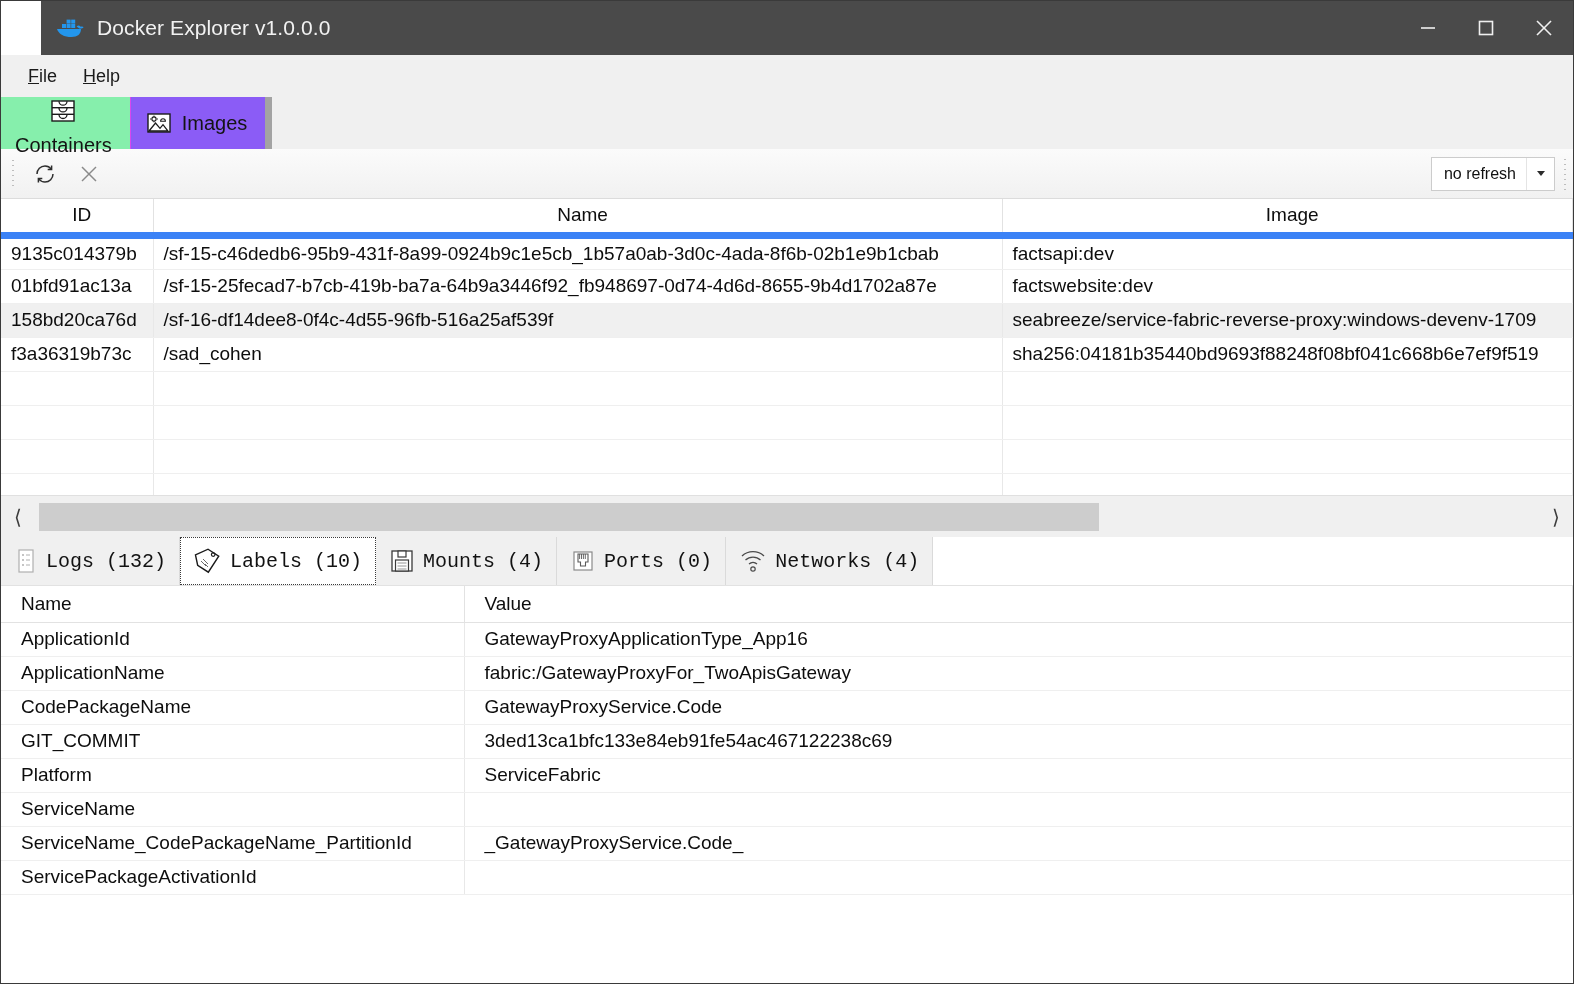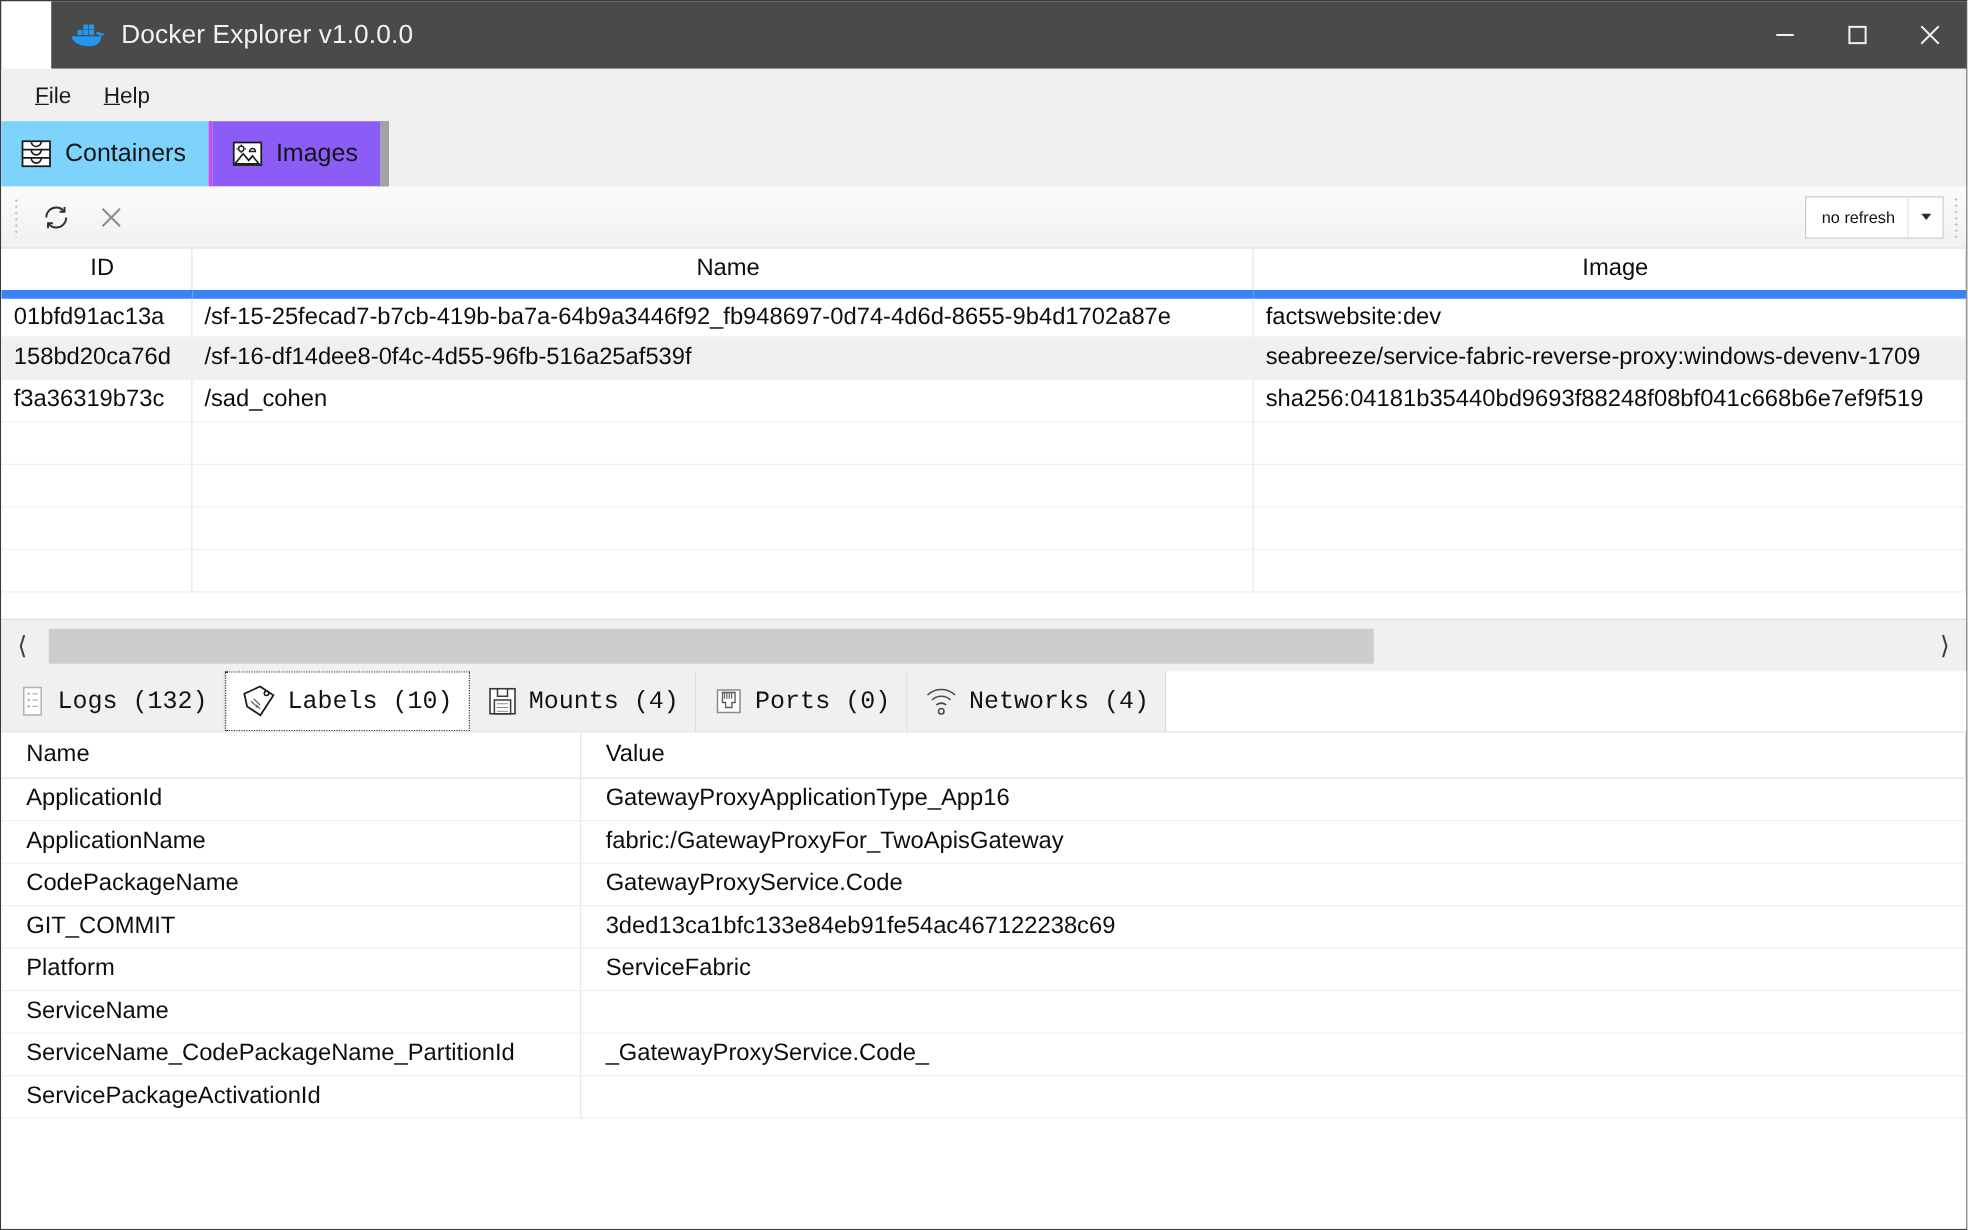--- a/index.html
+++ b/index.html
@@ -77,22 +77,23 @@
     align-items: center;
     gap: 9px;
     padding: 0 18px 0 14px;
     font-size: 20px;
     color: #141414;
     cursor: default;
     background: #8b5cf6;
     border-right: 7px solid #a3a3a3;
   }
   .tab.active {
-    background: #7dd3fc;
-    border-right: 3px solid #d946ef;
+    background: #86efac;
+    border-right: 1px solid #d946ef;
+    flex-direction: column;
   }
   .tab .ticon { flex: 0 0 auto; display: block; }
 
   
   .toolbar {
     height: 50px;
     background: linear-gradient(#fbfbfb, #f1f1f1);
     border-bottom: 1px solid #dcdcdc;
     display: flex;
     align-items: center;
@@ -115,21 +116,21 @@
   .combo {
     display: flex;
     align-items: center;
     height: 34px;
     background: #ffffff;
     border: 1px solid #cccccc;
     margin-right: 8px;
     flex: 0 0 auto;
   }
   .combo-text {
-    font-size: 13px;
+    font-size: 16px;
     color: #101010;
     padding: 0 10px 0 12px;
     white-space: nowrap;
   }
   .combo-arrow {
     width: 28px; height: 100%;
     display: flex; align-items: center; justify-content: center;
     border-left: 1px solid #e4e4e4;
   }
   .combo-arrow::after {
@@ -383,20 +384,25 @@
         </colgroup>
       <thead>
         <tr>
           <th>ID</th>
           <th>Name</th>
           <th>Image</th>
         </tr>
       </thead>
       <tbody id="containers-body">
           <tr>
+            <td>9135c014379b</td>
+            <td>/sf-15-c46dedb6-95b9-431f-8a99-0924b9c1e5cb_1b57a0ab-3d0c-4ada-8f6b-02b1e9b1cbab</td>
+            <td>factsapi:dev</td>
+          </tr>
+          <tr>
             <td>01bfd91ac13a</td>
             <td>/sf-15-25fecad7-b7cb-419b-ba7a-64b9a3446f92_fb948697-0d74-4d6d-8655-9b4d1702a87e</td>
             <td>factswebsite:dev</td>
           </tr>
           <tr class="selected">
             <td>158bd20ca76d</td>
             <td>/sf-16-df14dee8-0f4c-4d55-96fb-516a25af539f</td>
             <td>seabreeze/service-fabric-reverse-proxy:windows-devenv-1709</td>
           </tr>
           <tr>

